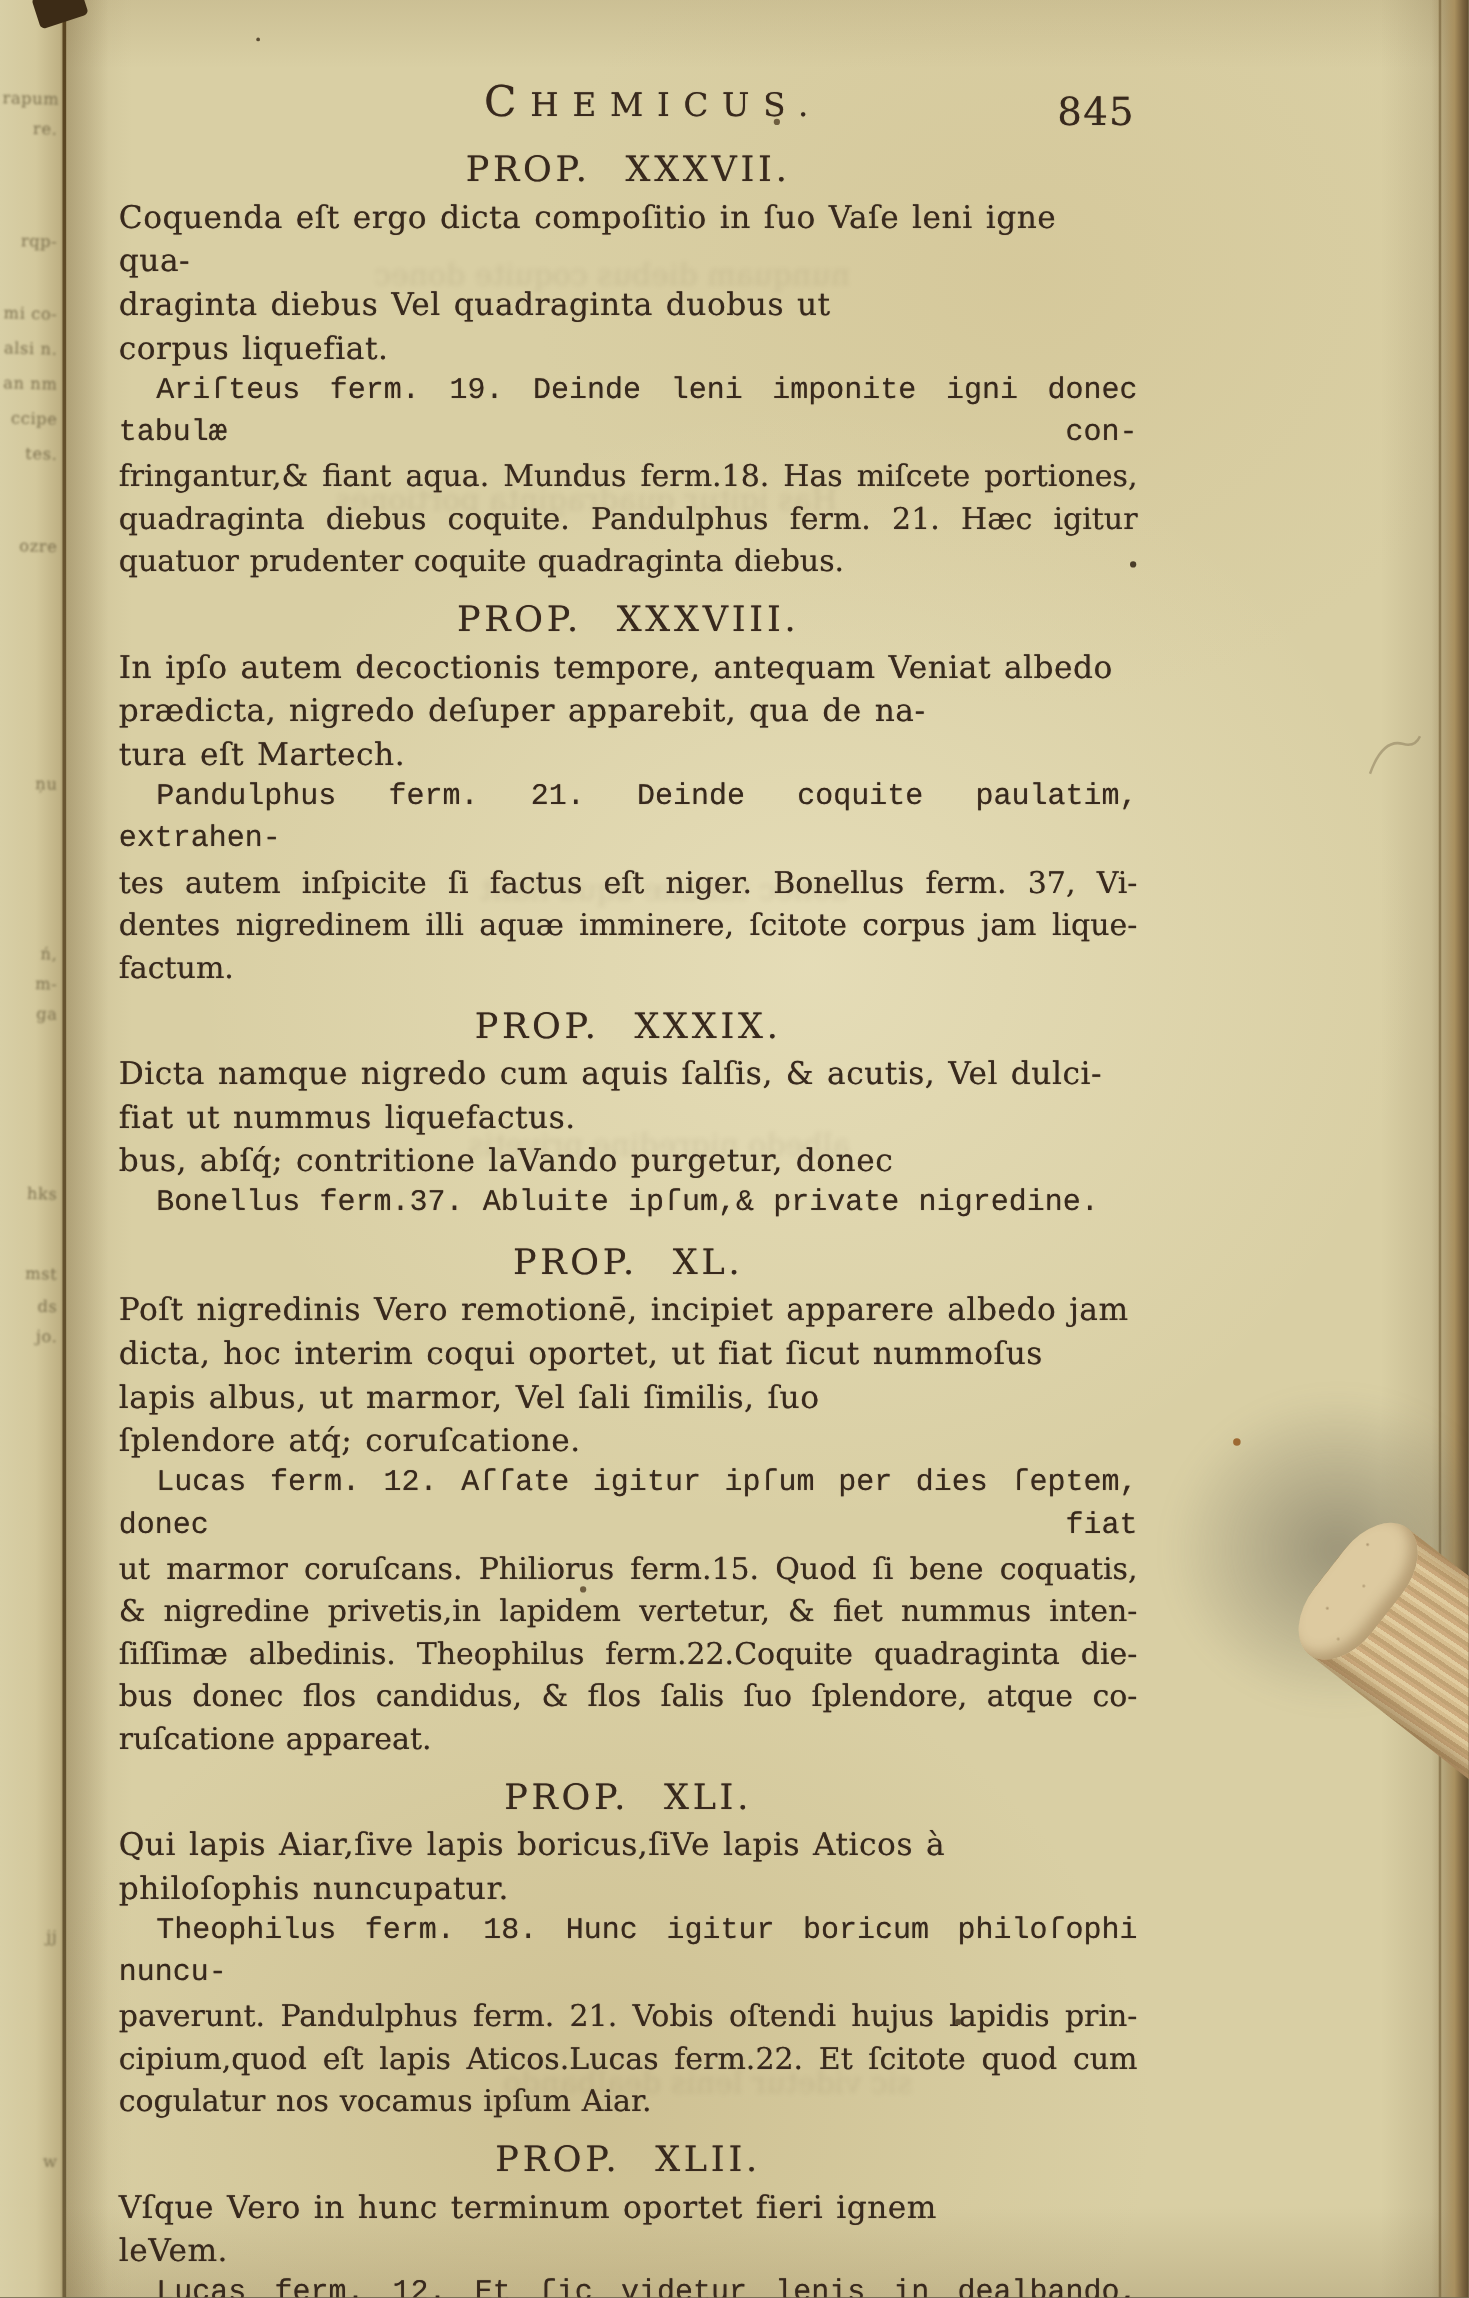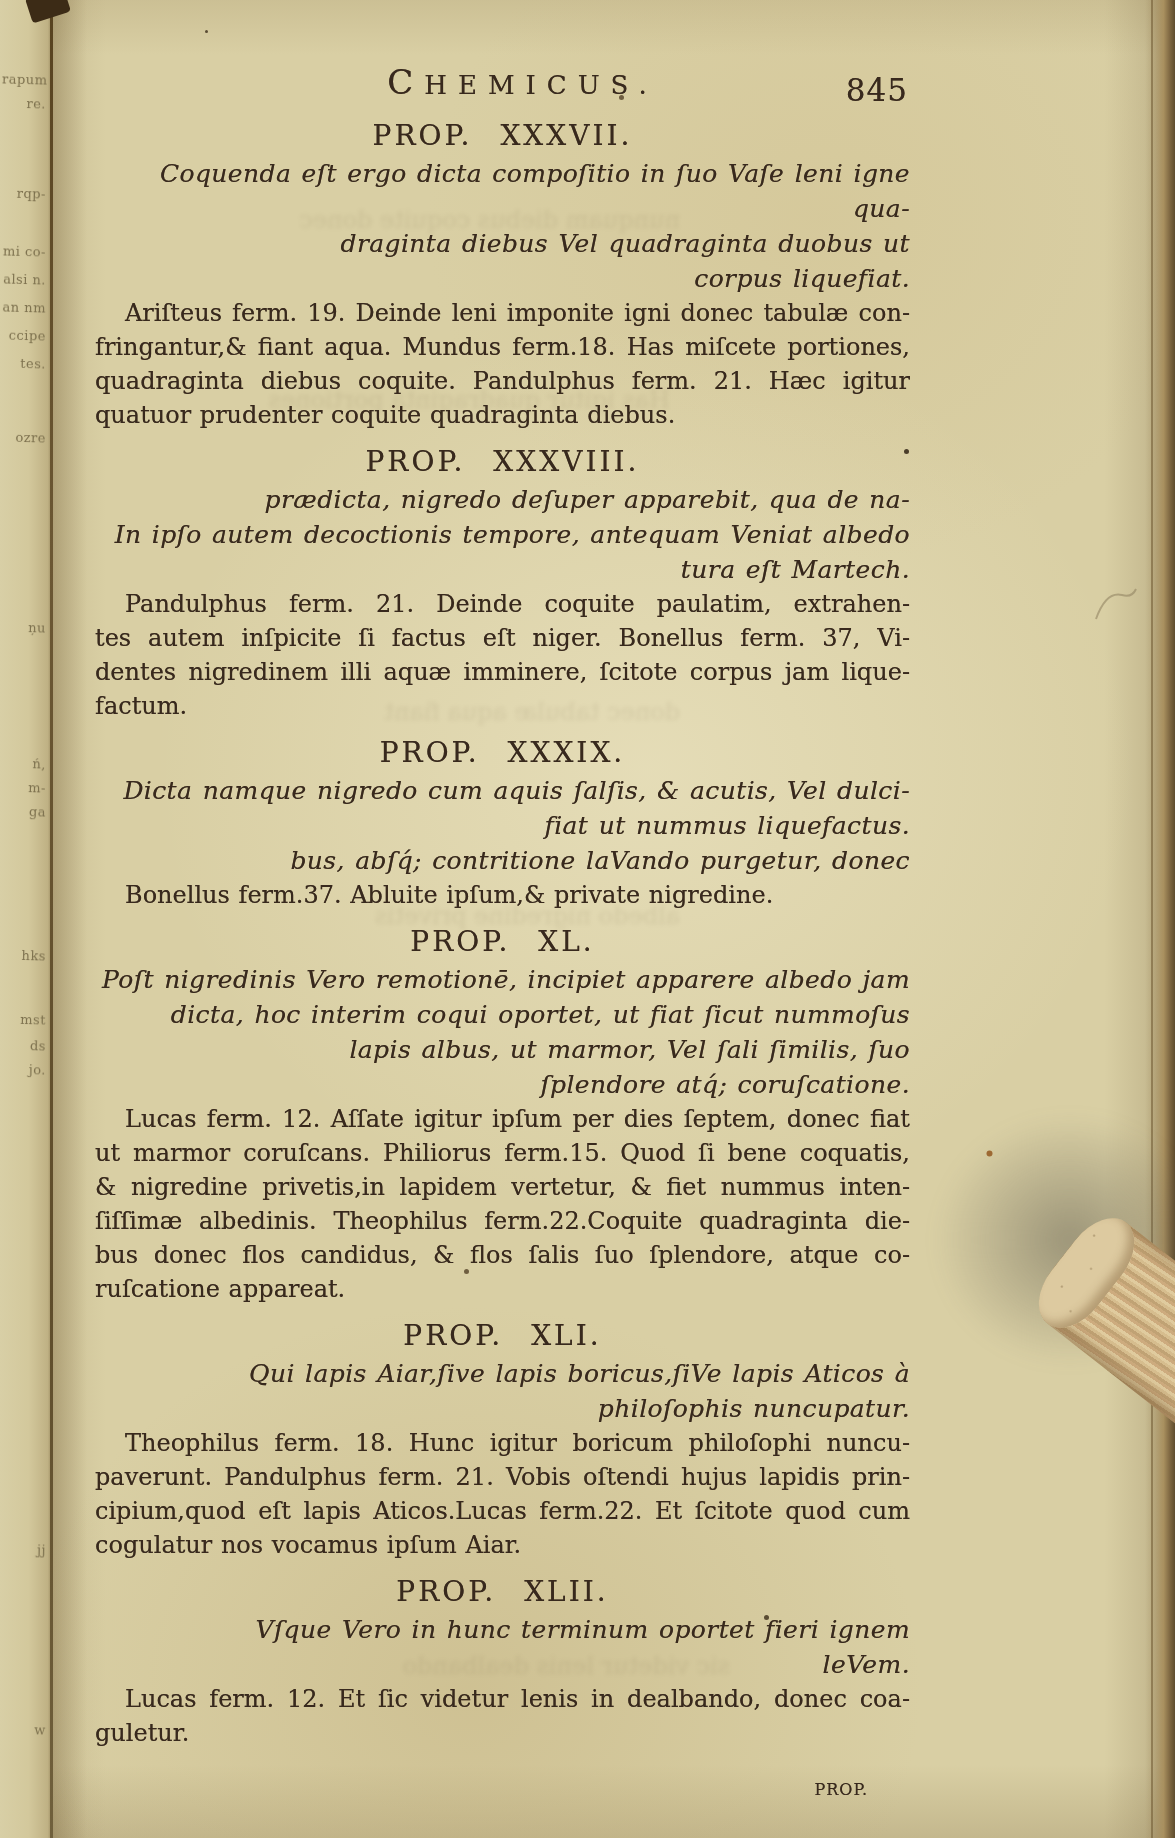--- a/index.html
+++ b/index.html
@@ -65,28 +65,28 @@
   }
   .running-head::first-letter{font-size:34px;}
   .pageno{
     position:absolute; right:2px; top:10px; font-size:31px; letter-spacing:1px;
   }
   .prop-heading{
     text-align:center; font-size:28px; line-height:36px;
     letter-spacing:3px; word-spacing:16px; margin:12px 0 2px 0;
   }
   .it-line{
-    display:block; text-align:right; font-style:italic;
+    display:block; text-align:left; 
     font-size:25px; line-height:35px; letter-spacing:.4px; word-spacing:2px;
   }
   .ro-line{
     display:block; font-size:24px; line-height:34px;
     text-align:justify; text-align-last:justify; word-spacing:1px;
   }
-  .ro-line.first{text-indent:30px;}
+  .ro-line.first{text-indent:30px;font-family:Liberation Mono, monospace;}
   .ro-line.final{text-align:left; text-align-last:left;}
   .catchword{
     text-align:right; padding-right:42px; font-size:16px; margin-top:30px;
     letter-spacing:1px;
   }
   
   .wood-shadow{
     position:absolute; left:935px; top:1115px; width:270px; height:250px;
     background:radial-gradient(closest-side, rgba(105,100,84,.55), rgba(105,100,84,0));
     filter:blur(9px);
@@ -175,22 +175,22 @@
           <span class="it-line">corpus liquefiat.</span>
         </div>
         <div>
           <span class="ro-line first">Ariſteus ferm. 19. Deinde leni imponite igni donec tabulæ con-</span>
           <span class="ro-line">fringantur,&amp; fiant aqua. Mundus ferm.18. Has miſcete portiones,</span>
           <span class="ro-line">quadraginta diebus coquite. Pandulphus ferm. 21. Hæc igitur</span>
           <span class="ro-line final">quatuor prudenter coquite quadraginta diebus.</span>
         </div>
         <div class="prop-heading">PROP. XXXVIII.</div>
         <div>
+          <span class="it-line">In ipſo autem decoctionis tempore, antequam Veniat albedo</span>
           <span class="it-line">prædicta, nigredo deſuper apparebit, qua de na-</span>
-          <span class="it-line">In ipſo autem decoctionis tempore, antequam Veniat albedo</span>
           <span class="it-line">tura eſt Martech.</span>
         </div>
         <div>
           <span class="ro-line first">Pandulphus ferm. 21. Deinde coquite paulatim, extrahen-</span>
           <span class="ro-line">tes autem inſpicite ſi factus eſt niger. Bonellus ferm. 37, Vi-</span>
           <span class="ro-line">dentes nigredinem illi aquæ imminere, ſcitote corpus jam lique-</span>
           <span class="ro-line final">factum.</span>
         </div>
         <div class="prop-heading">PROP. XXXIX.</div>
         <div>

